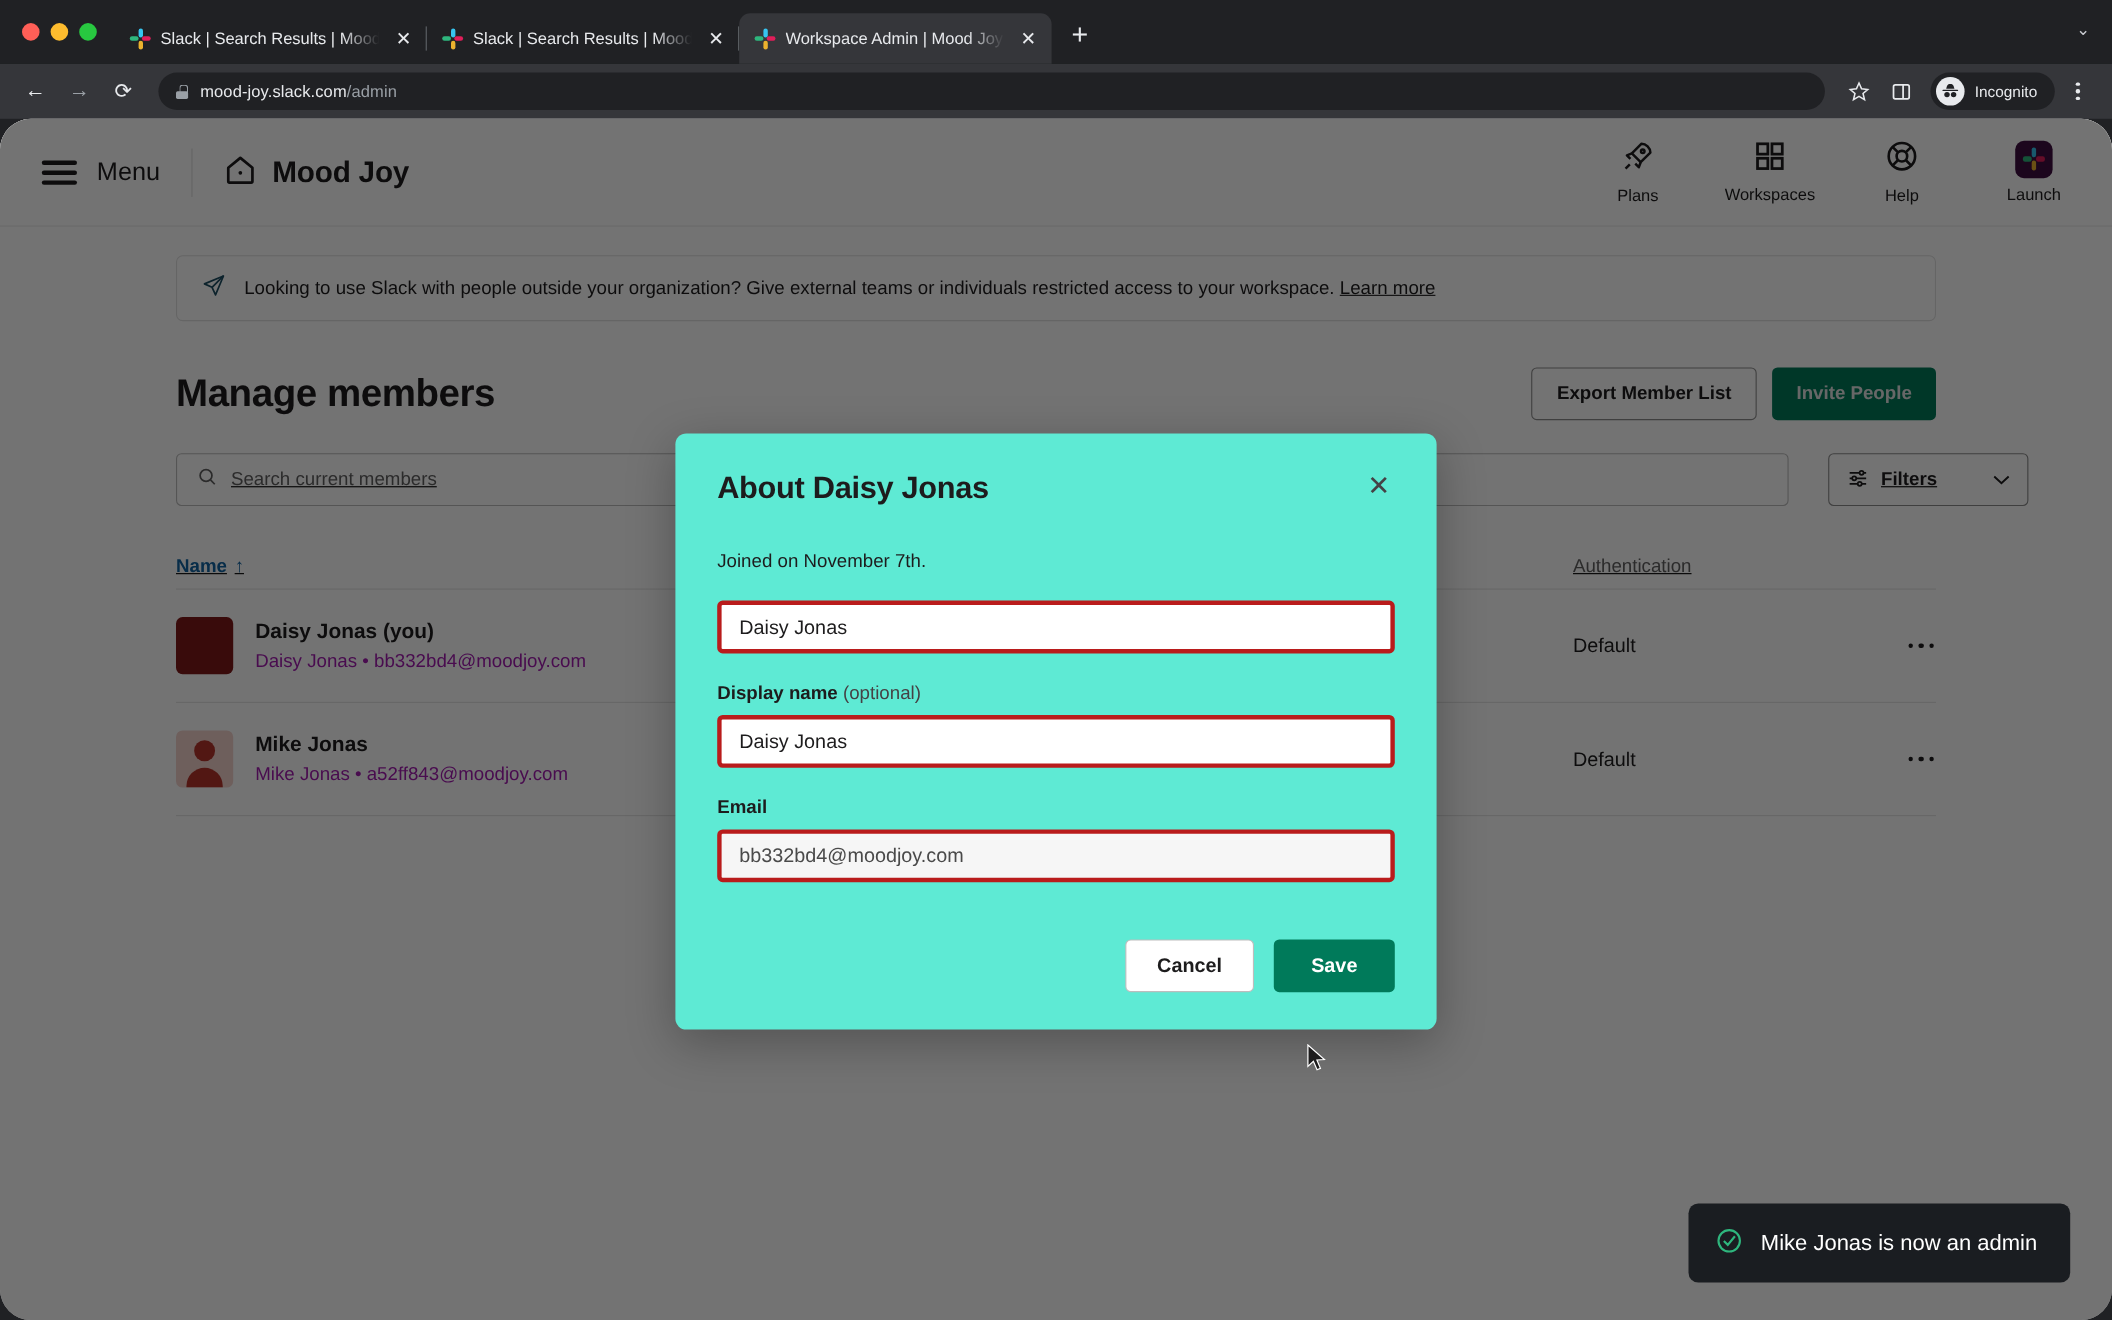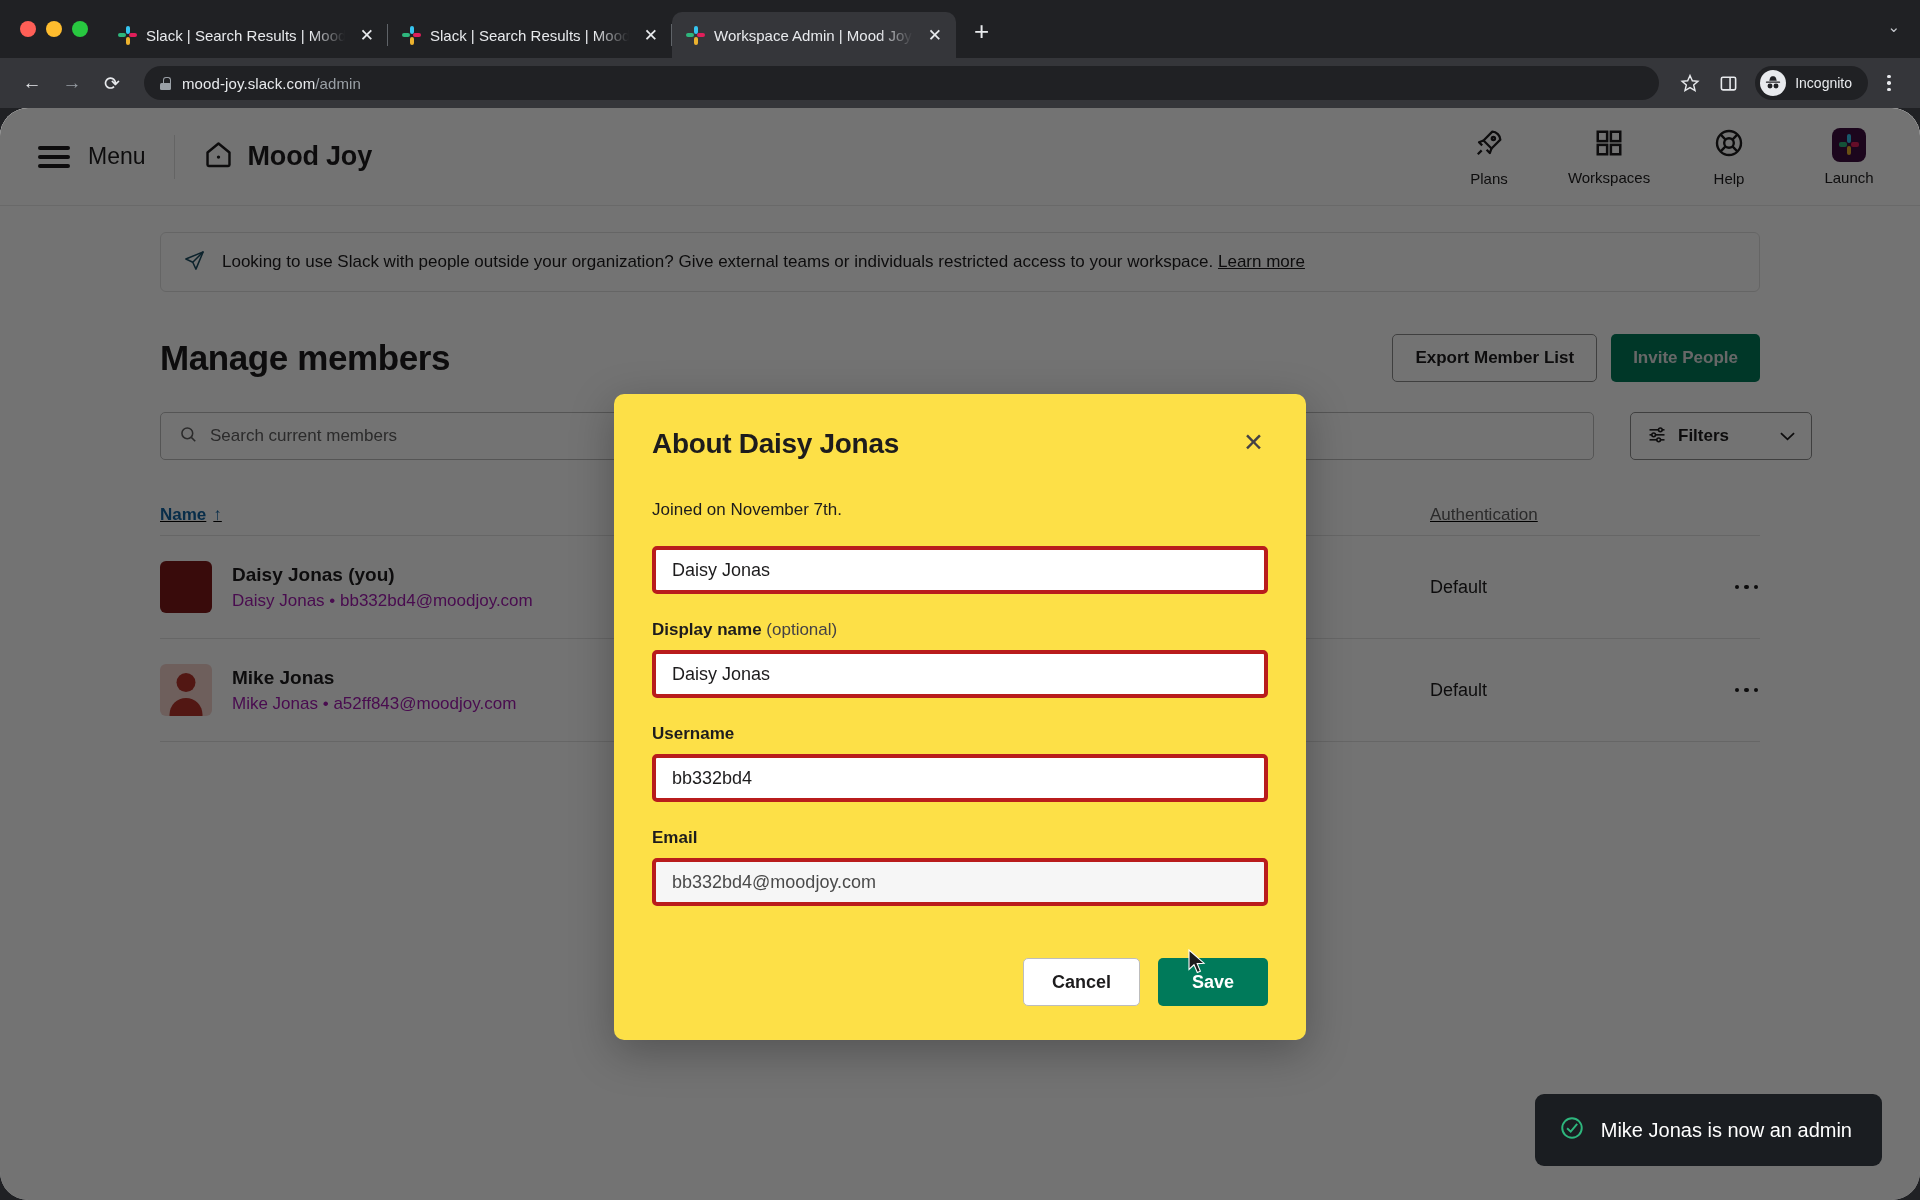--- a/index.html
+++ b/index.html
@@ -108,21 +108,21 @@
   }
   .page-title { font-size: 35px; font-weight: 700; color: #1d1c1d; letter-spacing: -.4px; }
   .title-actions { margin-left: auto; display: flex; gap: 14px; align-items: center; }
   .btn {
     height: 48px; border-radius: 5px; font-size: 17px; display: flex; align-items: center;
     justify-content: center; padding: 0 22px; font-weight: 700;
   }
   .btn-outline { border: 1px solid #8d8d8d; color: #1d1c1d; background: #fff; }
   .btn-primary { background: #007a5a; color: #e5e5e5; }
 
-  .search-row { margin: 30px 108px 0 160px; display: flex; gap: 36px; align-items: center; }
+  .search-row { margin: 30px 76px 0 160px; display: flex; gap: 36px; align-items: center; text-decoration: underline; }
   .search-box {
     flex: 1; height: 48px; border: 1px solid #bdbdbd; border-radius: 5px;
     display: flex; align-items: center; gap: 12px; padding: 0 18px; background: #fff;
   }
   .search-ph { font-size: 17px; color: #616061; }
   .filters-btn {
     width: 182px; height: 48px; border: 1px solid #8d8d8d; border-radius: 5px;
     display: flex; align-items: center; gap: 11px; padding: 0 16px; background: #fff;
   }
   .filters-label { font-size: 17px; color: #1d1c1d; font-weight: 700; }
@@ -142,21 +142,21 @@
   .row-name { font-size: 19px; font-weight: 700; color: #1d1c1d; }
   .row-sub { font-size: 17px; color: #a21caf; }
   .cell-auth { margin-left: auto; width: 330px; display: flex; align-items: center; }
   .auth-val { font-size: 18px; color: #1d1c1d; }
   .row-more { margin-left: auto; display: flex; gap: 5px; padding-right: 2px; }
   .row-more span { width: 4.5px; height: 4.5px; border-radius: 50%; background: #1d1c1d; display:block; }
 
   
   .modal {
     position: absolute; left: 614px; top: 286px; width: 692px;
-    background: #fde047; border-radius: 10px; z-index: 60;
+    background: #5eead4; border-radius: 10px; z-index: 60;
     box-shadow: 0 12px 44px rgba(0,0,0,.28);
     padding: 34px 38px 34px 38px;
   }
   .modal-head { display: flex; align-items: flex-start; }
   .modal-title { font-size: 28px; font-weight: 700; color: #1d1c1d; letter-spacing: -.3px; }
   .modal-close { margin-left: auto; font-size: 25px; color: #454245; line-height: 1; padding: 2px 4px; }
   .modal-joined { font-size: 17px; color: #1d1c1d; margin-top: 40px; }
   .field { margin-top: 26px; }
   .field-label { font-size: 17px; font-weight: 700; color: #1d1c1d; margin-bottom: 10px; }
   .field-label .opt { font-weight: 400; color: #454245; }
@@ -453,24 +453,20 @@
 
       <div class="field">
         <div class="field-input">Daisy Jonas</div>
       </div>
 
       <div class="field">
         <div class="field-label"><span>Display name</span><span class="opt"> (optional)</span></div>
         <div class="field-input">Daisy Jonas</div>
       </div>
 
-      <div class="field">
-        <div class="field-label"><span>Username</span><span class="opt"></span></div>
-        <div class="field-input">bb332bd4</div>
-      </div>
 
       <div class="field">
         <div class="field-label"><span>Email</span><span class="opt"></span></div>
         <div class="field-input readonly">bb332bd4@moodjoy.com</div>
       </div>
 
       <div class="modal-actions">
         <div class="btn-cancel">Cancel</div>
         <div class="btn-save">Save</div>
       </div>

